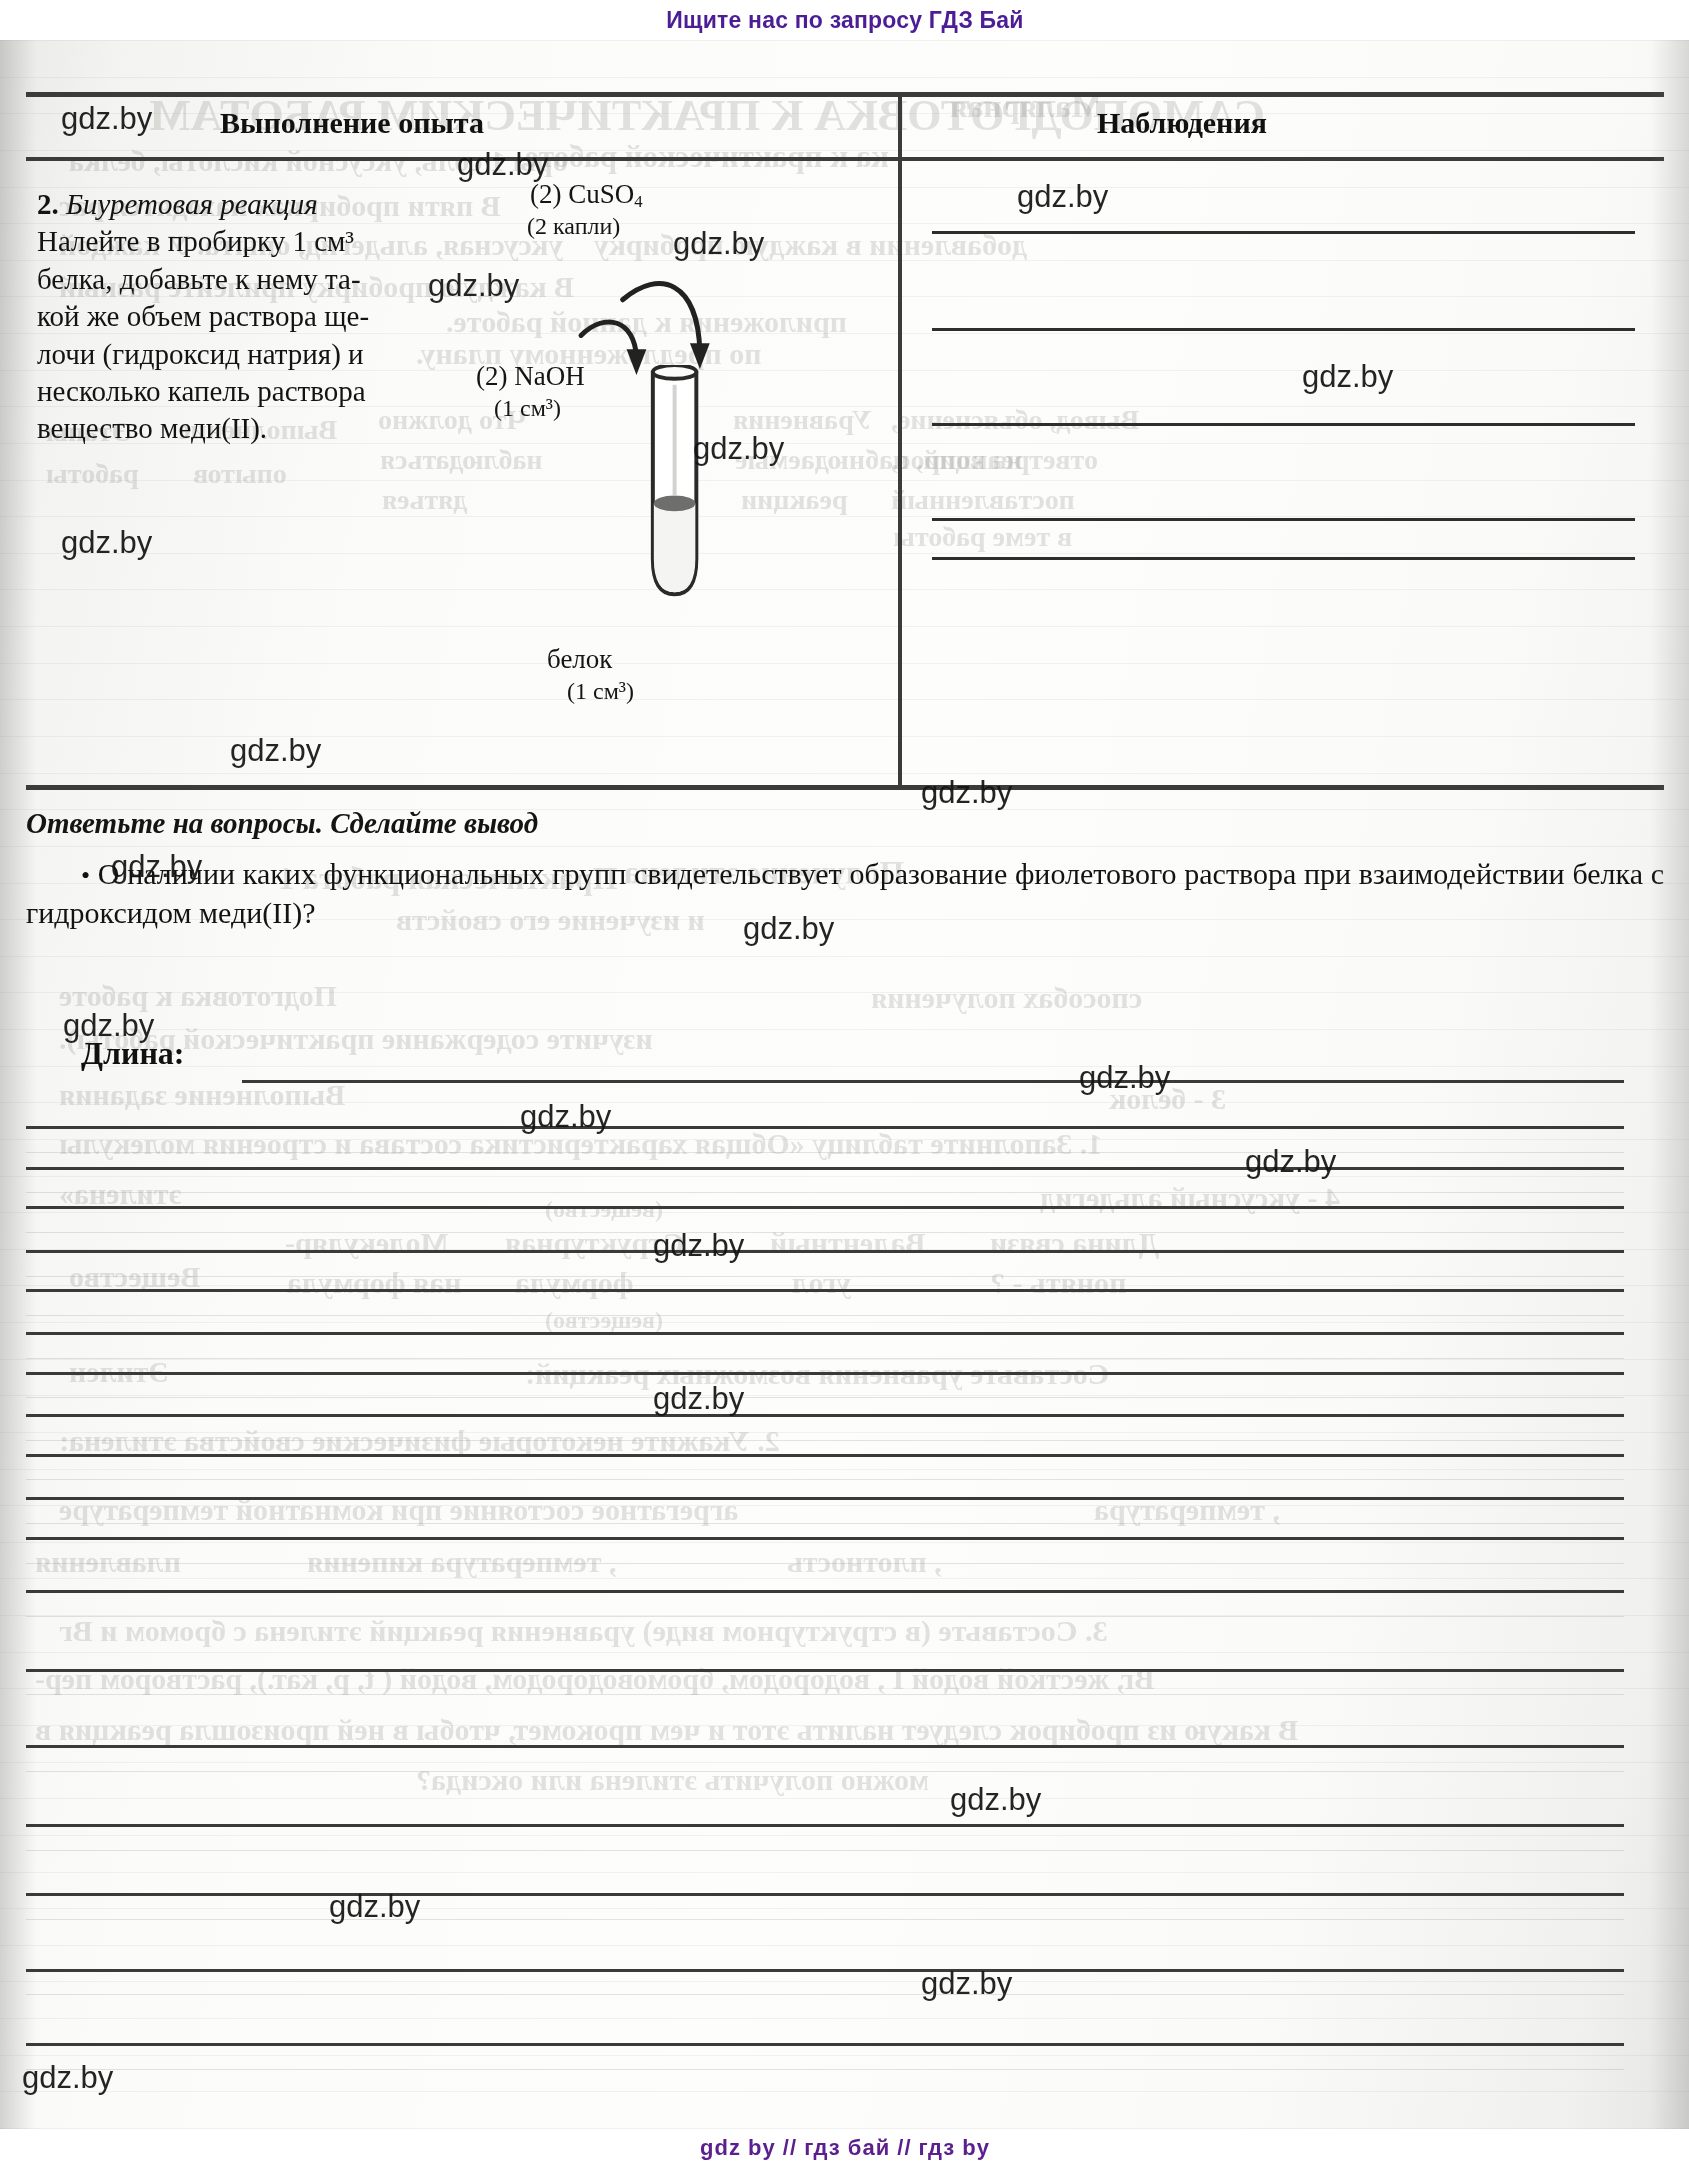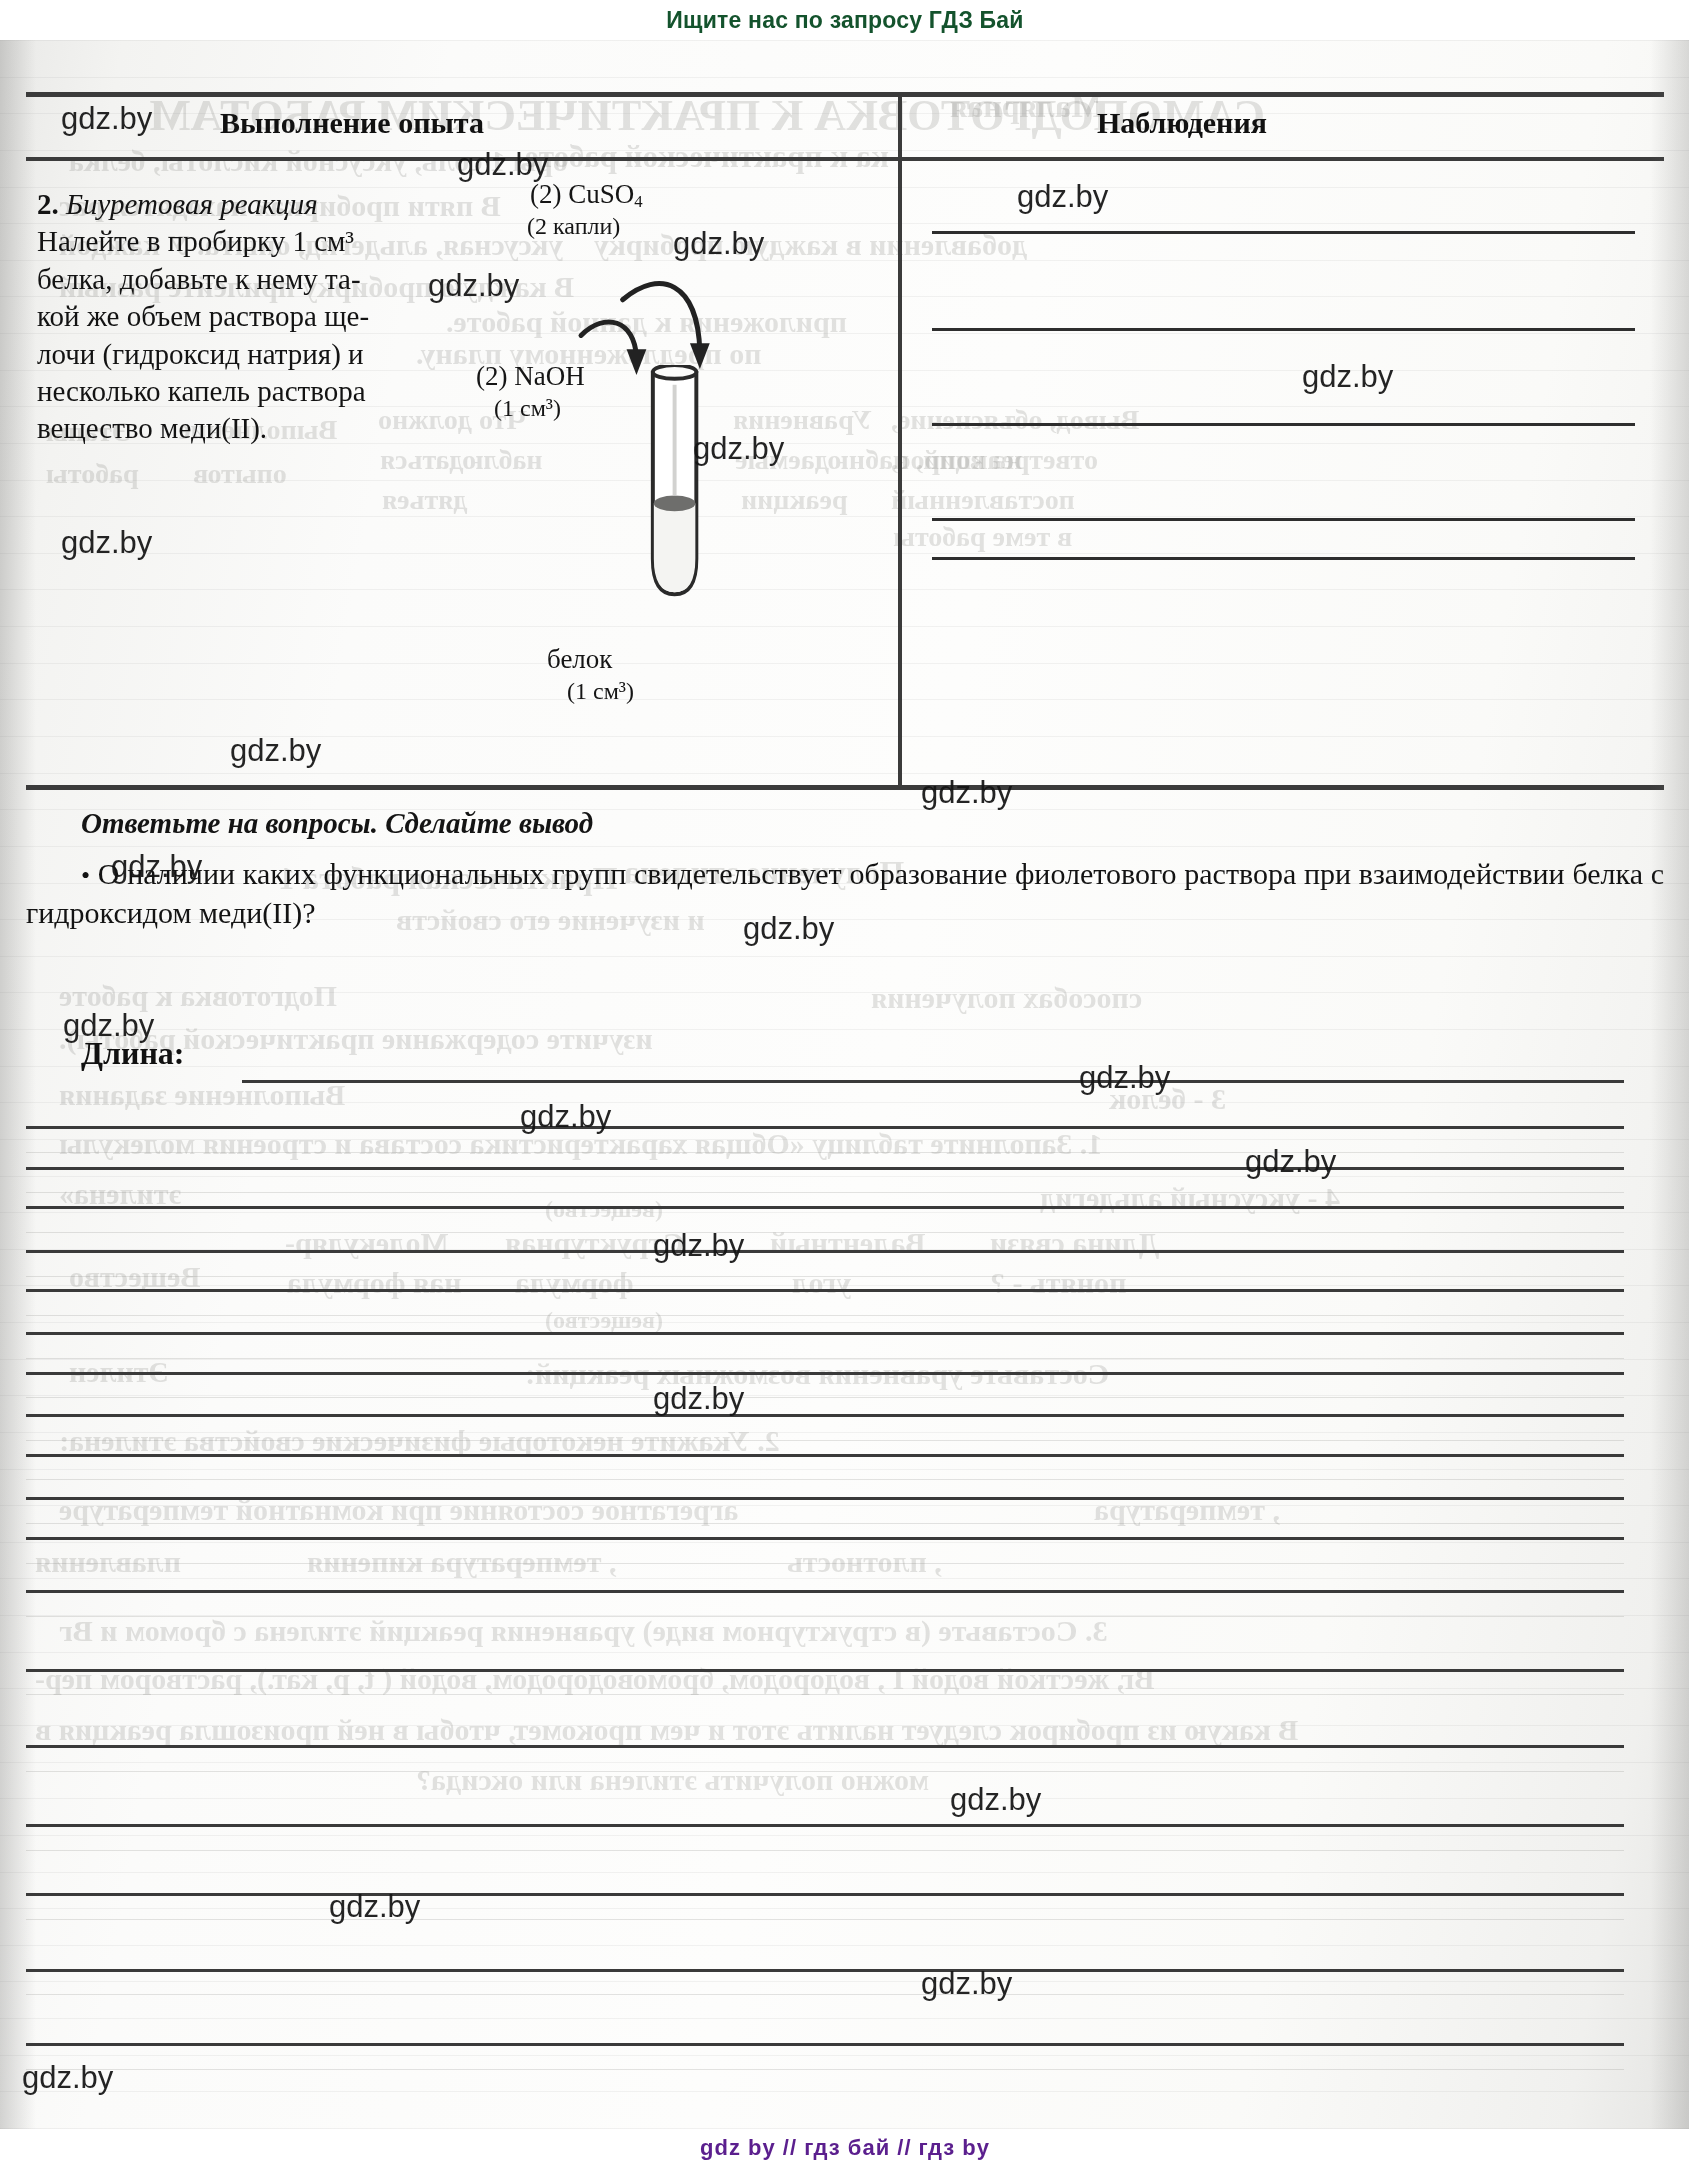--- a/index.html
+++ b/index.html
@@ -3,21 +3,21 @@
 <meta charset="utf-8">
 <style>
   html,body{margin:0;padding:0;background:#ffffff;}
   body{width:1690px;height:2175px;position:relative;overflow:hidden;
        font-family:"Liberation Serif", serif;color:#1a1a1a;}
 
   
   #top-banner{position:absolute;left:0;top:0;width:1690px;height:40px;
       background:#ffffff;display:flex;align-items:center;justify-content:center;}
   #top-banner .txt{font-family:"Liberation Sans",sans-serif;font-size:23px;
-      font-weight:700;color:#14532d;letter-spacing:0.2px;}
+      font-weight:700;color:#4c1d95;letter-spacing:0.2px;}
 
   #bottom-banner{position:absolute;left:0;top:2129px;width:1690px;height:47px;
       background:#ffffff;display:flex;align-items:flex-start;justify-content:center;
       padding-top:6px;box-sizing:border-box;}
   #bottom-banner .txt{font-family:"Liberation Sans",sans-serif;font-size:22px;
       font-weight:700;color:#5b1f8e;letter-spacing:1px;}
 
   
   #sheet{position:absolute;left:0;top:40px;width:1690px;height:2089px;
       background:linear-gradient(100deg,#e9e9e7 0%,#f3f3f1 6%,#fbfbfa 22%,
@@ -58,21 +58,21 @@
   #diagram{position:absolute;left:450px;top:79px;width:416px;height:416px;}
   .rlbl{position:absolute;font-size:27px;color:#151515;white-space:nowrap;margin-top:8px;}
   .rlbl sub{font-size:.62em;vertical-align:-.25em;}
   .rsub{position:absolute;font-size:24px;color:#151515;white-space:nowrap;}
 
   
   .obs-line{position:absolute;height:3px;background:#2e2e2e;}
 
   
   #qblock{position:absolute;left:26px;top:767px;width:1638px;}
-  #q-head{font-style:italic;font-weight:700;font-size:29px;margin-left:55px;color:#141414;}
+  #q-head{font-style:italic;font-weight:700;font-size:29px;color:#141414;}
   .q{font-size:30px;line-height:1.3;text-align:justify;color:#131313;margin-top:14px;}
   .q .bullet{font-size:26px;}
   #q1{margin-left:0;text-indent:55px;}
   #q2{margin-left:55px;}
 
   
   #vyvod-lbl{position:absolute;left:81px;top:995px;font-weight:700;font-size:32px;color:#111;}
   .page-line{position:absolute;height:3px;background:#3a3a3a;}
 
   

